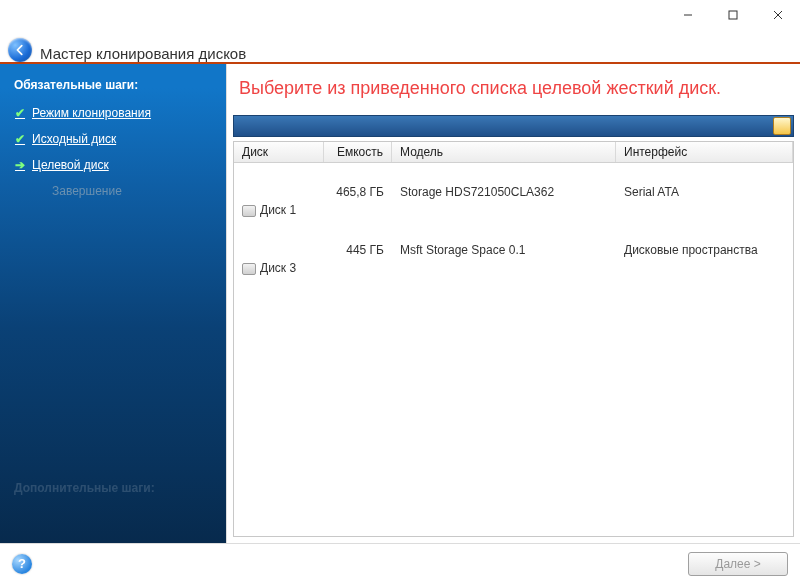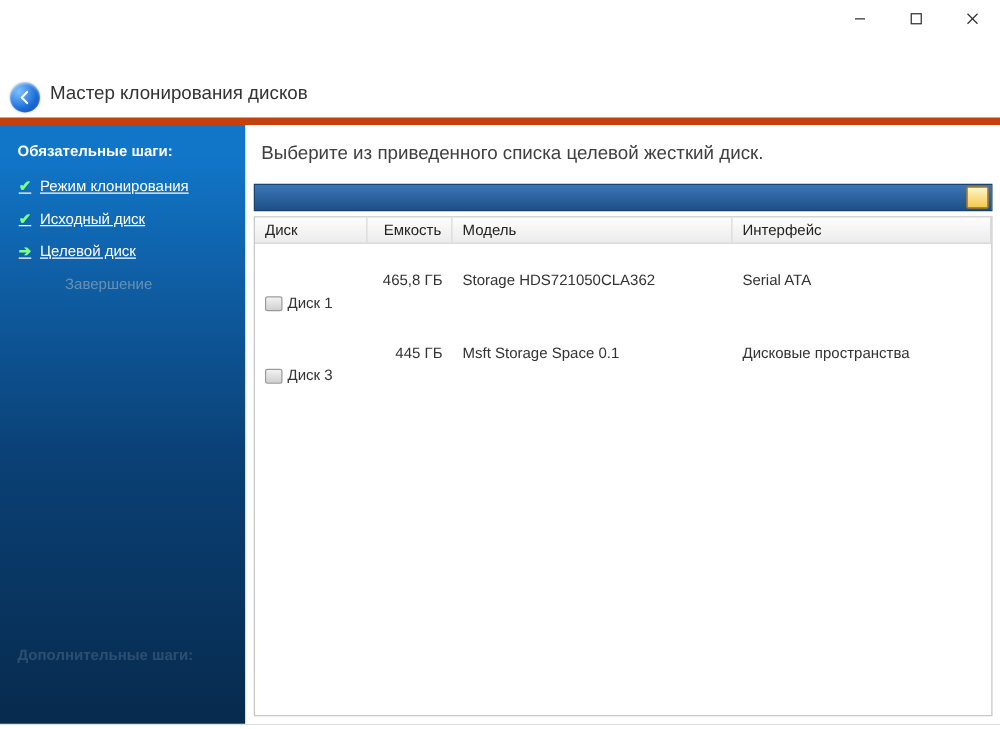--- a/index.html
+++ b/index.html
@@ -15,43 +15,42 @@
   .win-btn {
     width: 45px; height: 30px;
     display: flex; align-items: center; justify-content: center;
     color: #555;
   }
   .win-btn svg { width: 10px; height: 10px; }
 
   .header {
     height: 34px;
     display: flex;
-    align-items: flex-start;
-    border-bottom: 6px solid #c2410c;
+    align-items: flex-end;
+    border-bottom: 2px solid #c2410c;
     padding: 0 8px;
     background: #fff;
-    margin-top: 36px;
   }
   .back-btn {
     width: 24px; height: 24px; border-radius: 50%;
     background: radial-gradient(circle at 30% 30%, #7fc1ff, #1a6bd6 60%, #0b4aa0);
     display: flex; align-items: center; justify-content: center;
     margin-right: 8px;
     box-shadow: inset 0 1px 2px rgba(255,255,255,.6), 0 0 2px rgba(0,0,0,.3);
   }
   .back-btn svg { width: 14px; height: 14px; }
   .header-title { font-size: 15px; color: #333; }
 
   .body {
     display: flex;
     height: calc(583px - 30px - 34px - 40px);
   }
 
   .sidebar {
-    width: 196px;
+    width: 226px;
     background: linear-gradient(to bottom, #1176c8 0%, #1176c8 5%, #0f5fa6 25%, #0a4176 55%, #072a4d 100%);
     color: #fff;
     padding: 10px 0;
     position: relative;
   }
   .sidebar-heading {
     font-weight: bold;
     font-size: 12px;
     padding: 4px 14px 8px;
     color: #fff;
@@ -74,22 +73,22 @@
   .step-icon { width: 12px; display:inline-flex; justify-content:center; font-weight:bold; text-decoration:none;}
 
   .main {
     flex: 1;
     background: #fff;
     display: flex;
     flex-direction: column;
     border-left: 1px solid #dcdcdc;
   }
   .instruction {
-    color: #404040;
-    font-size: 15px;
+    color: #ef4444;
+    font-size: 18px;
     padding: 14px 12px 16px;
   }
   .toolbar {
     height: 22px;
     background: linear-gradient(to bottom, #3a77b5, #1f4f89);
     border: 1px solid #1a4270;
     margin: 0 6px;
     display:flex;
     justify-content:flex-end;
     align-items:center;

